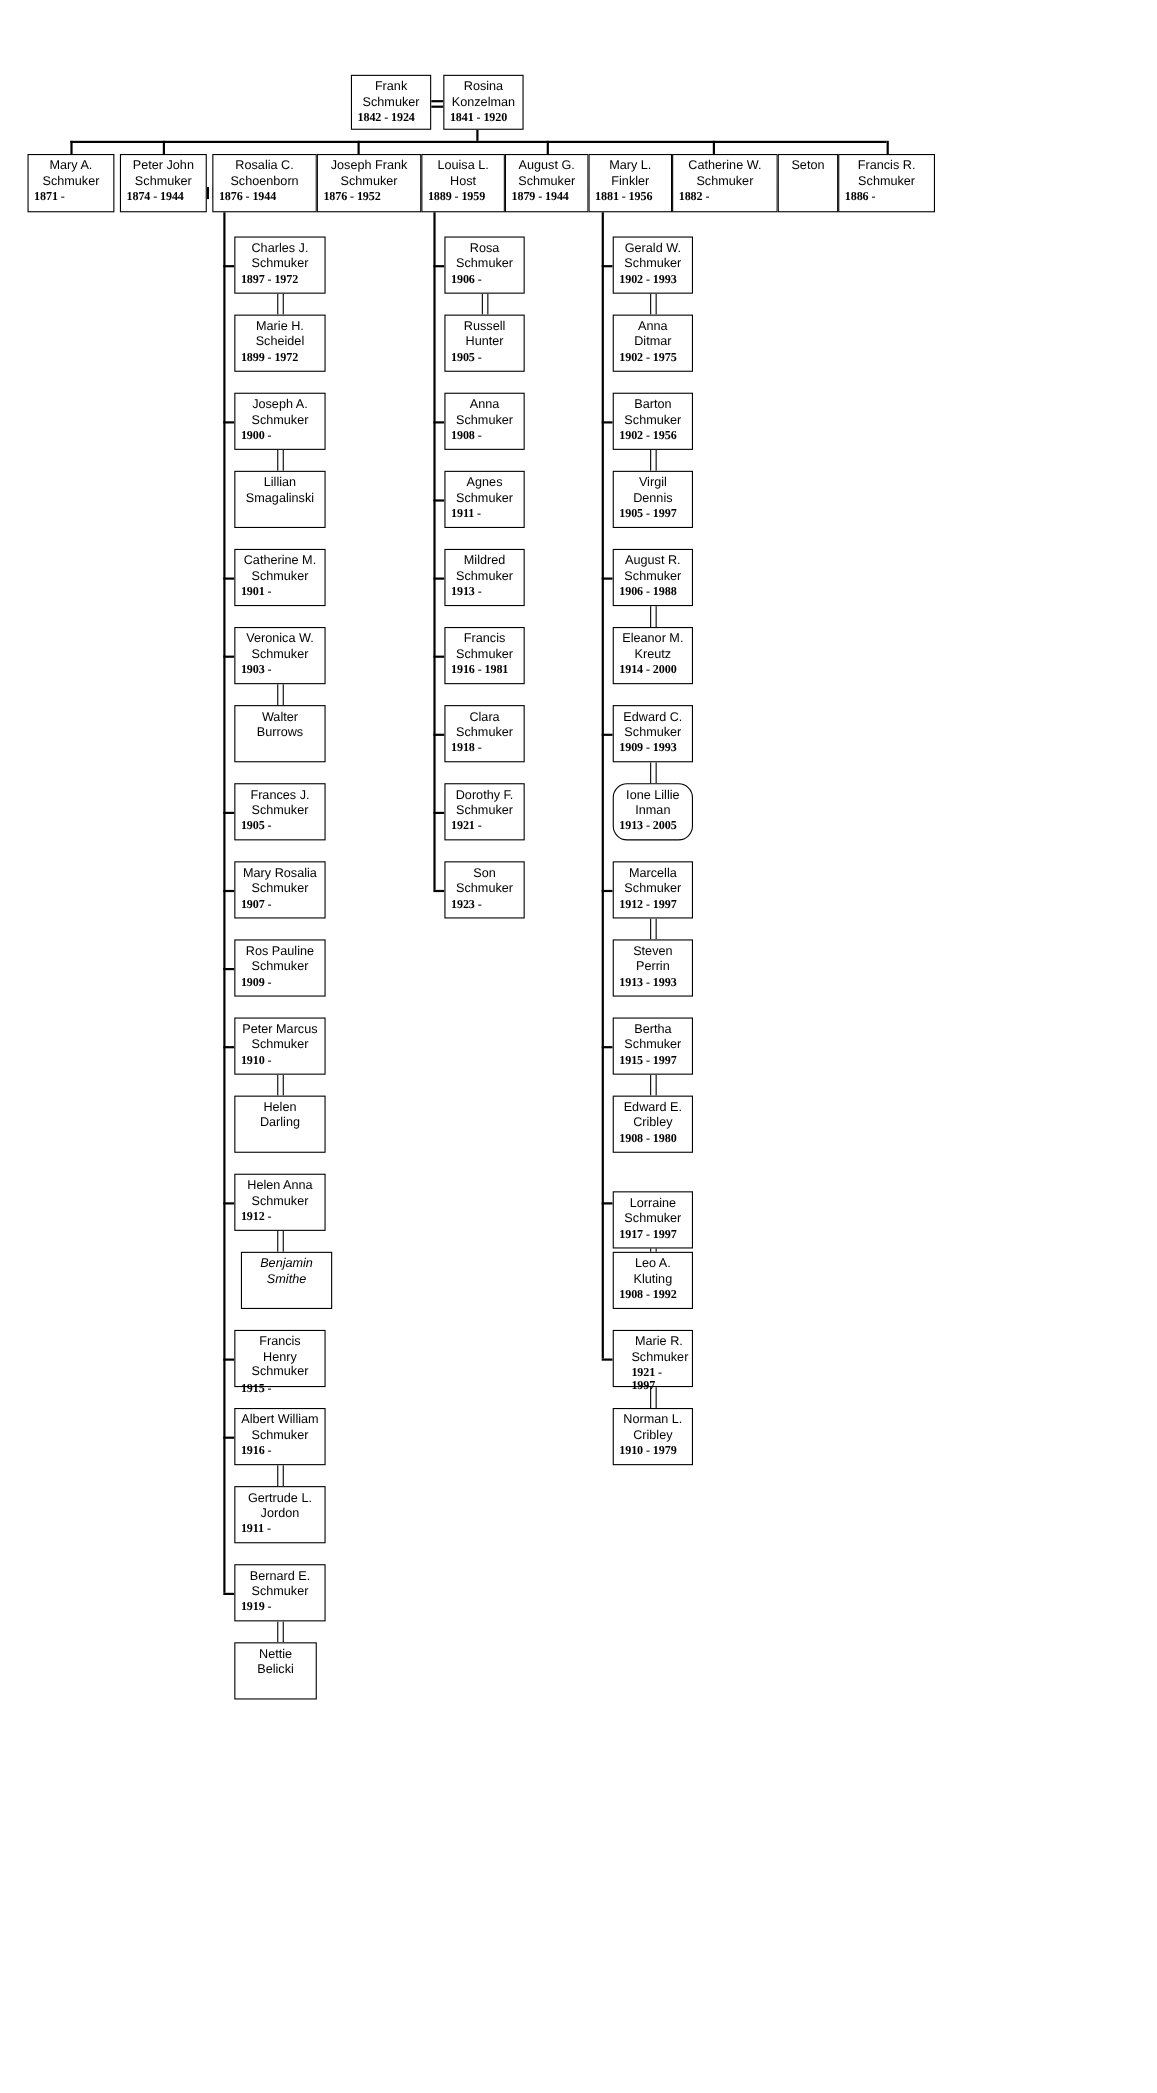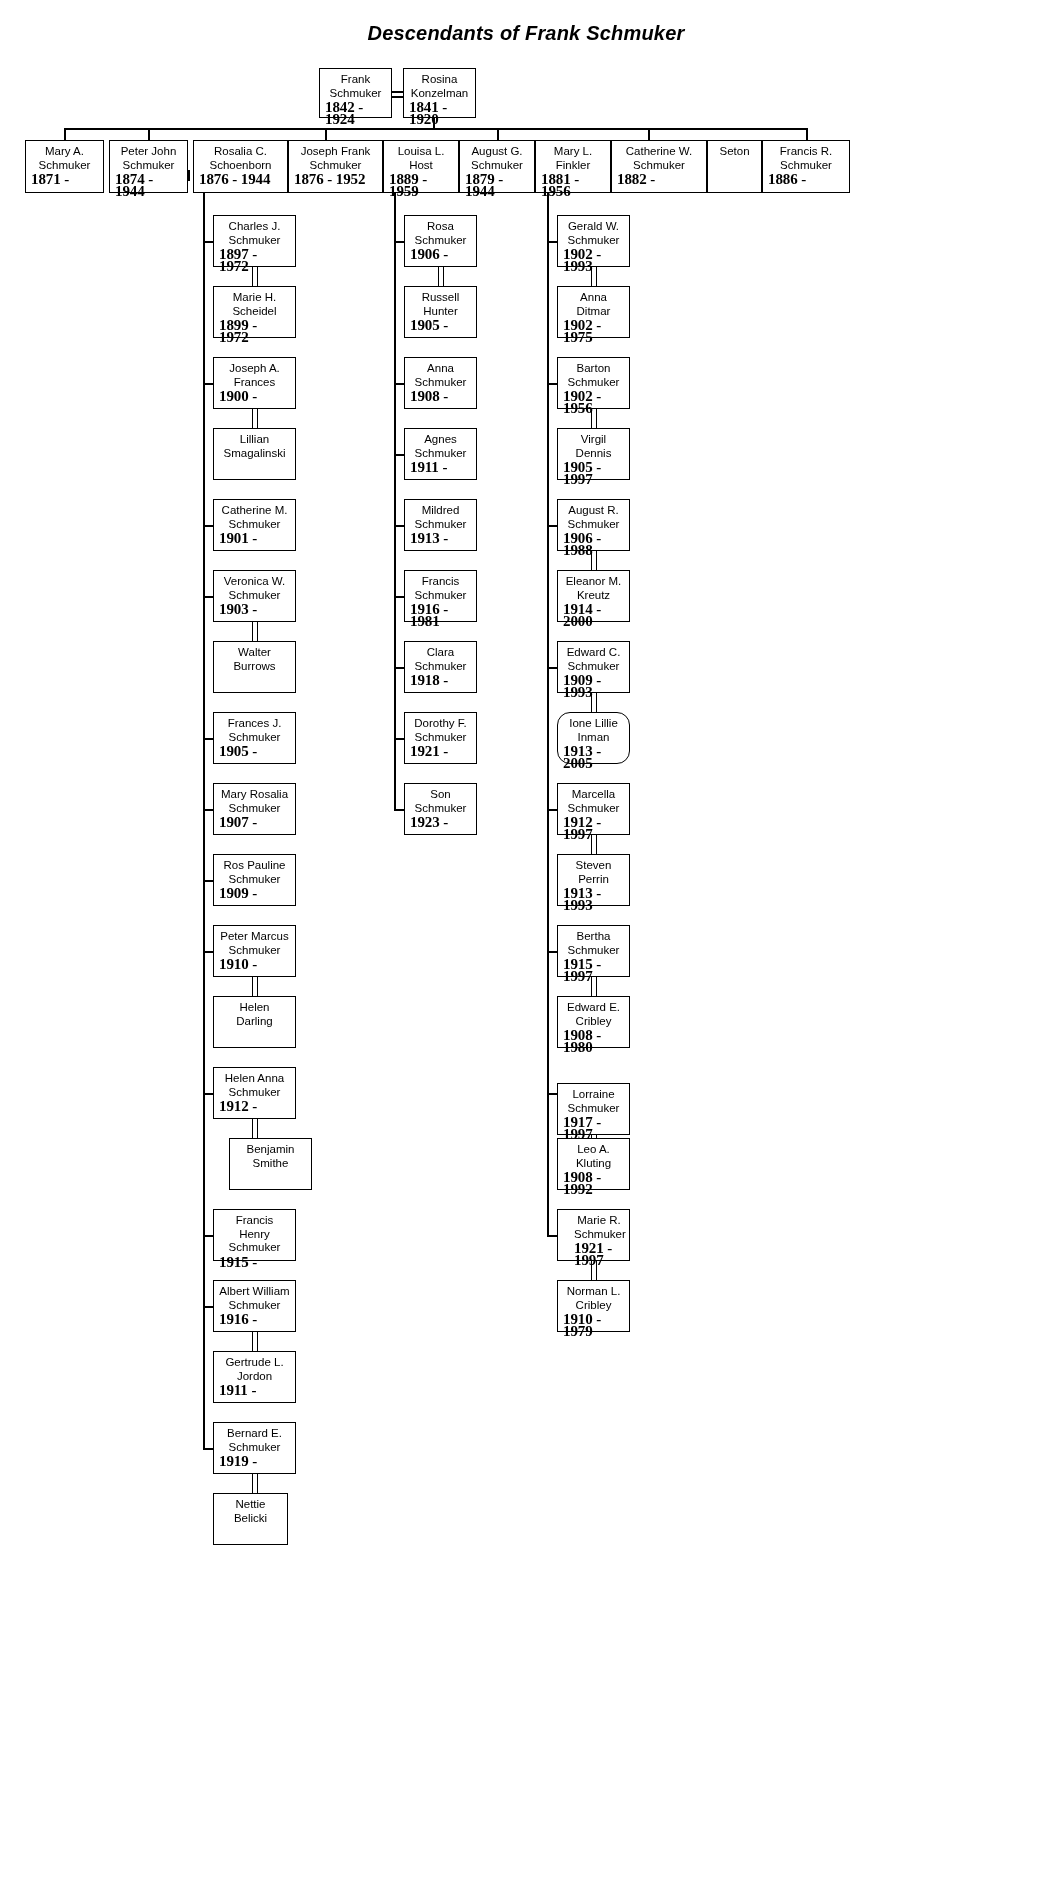--- a/index.html
+++ b/index.html
@@ -46,21 +46,21 @@
     text-align: center;
     z-index: 5;
   }
   .pname {
     font-size: 11.5px;
     line-height: 13.5px;
     white-space: pre-line;
     font-family: "Liberation Sans", sans-serif;
   }
   .pdate {
-    font-size: 15px;
+    font-size: 11px;
     line-height: 12px;
     text-align: left;
     font-family: "Liberation Serif", serif;
     font-weight: bold;
     letter-spacing: -0.1px;
     margin-top: 1px;
   }
   .pdate:empty { display: none; }
 
   
@@ -69,21 +69,20 @@
     background: #000;
     z-index: 1;
   }
   .ln.h { height: 1.6px; }
   .ln.v { width: 1.6px; }
 </style>
 </head>
 <body>
 
 <div id="chart">
-  <div class="title">Descendants of Frank Schmuker</div>
 <div class="pbox" style="left: 319px; top: 68px; width: 73px; height: 50px;">
       <div class="pname">Frank
 Schmuker</div>
       <div class="pdate">1842 - 1924</div>
     </div>
     <div class="pbox" style="left: 403px; top: 68px; width: 73px; height: 50px;">
       <div class="pname">Rosina
 Konzelman</div>
       <div class="pdate">1841 - 1920</div>
     </div>
@@ -158,21 +157,21 @@
 Schmuker</div>
       <div class="pdate">1897 - 1972</div>
     </div>
     <div class="pbox" style="left: 213px; top: 286px; width: 83px; height: 52px;">
       <div class="pname">Marie H.
 Scheidel</div>
       <div class="pdate">1899 - 1972</div>
     </div>
     <div class="pbox" style="left: 213px; top: 357px; width: 83px; height: 52px;">
       <div class="pname">Joseph A.
-Frances</div>
+Schmuker</div>
       <div class="pdate">1900 -</div>
     </div>
     <div class="pbox" style="left: 213px; top: 428px; width: 83px; height: 52px;">
       <div class="pname">Lillian
 Smagalinski</div>
     </div>
     <div class="pbox" style="left: 213px; top: 499px; width: 83px; height: 52px;">
       <div class="pname">Catherine M.
 Schmuker</div>
       <div class="pdate">1901 -</div>
@@ -208,21 +207,21 @@
     </div>
     <div class="pbox" style="left: 213px; top: 996px; width: 83px; height: 52px;">
       <div class="pname">Helen
 Darling</div>
     </div>
     <div class="pbox" style="left: 213px; top: 1067px; width: 83px; height: 52px;">
       <div class="pname">Helen Anna
 Schmuker</div>
       <div class="pdate">1912 -</div>
     </div>
-    <div class="pbox" style="left: 229px; top: 1138px; width: 83px; height: 52px;">
+    <div class="pbox" style="left: 219px; top: 1138px; width: 83px; height: 52px; font-style: italic;">
       <div class="pname">Benjamin
 Smithe</div>
     </div>
     <div class="pbox" style="left: 213px; top: 1209px; width: 83px; height: 52px;">
       <div class="pname">Francis Henry
 Schmuker</div>
       <div class="pdate">1915 -</div>
     </div>
     <div class="pbox" style="left: 213px; top: 1280px; width: 83px; height: 52px;">
       <div class="pname">Albert William

